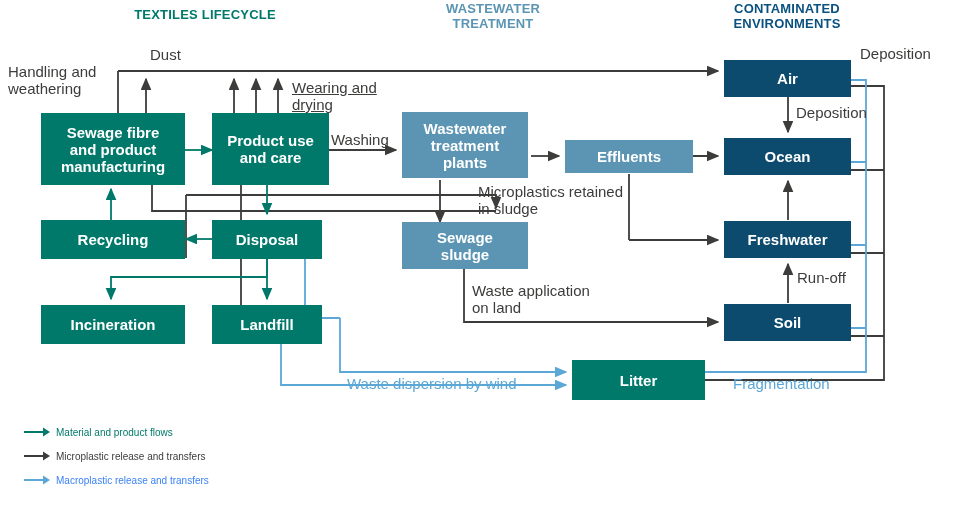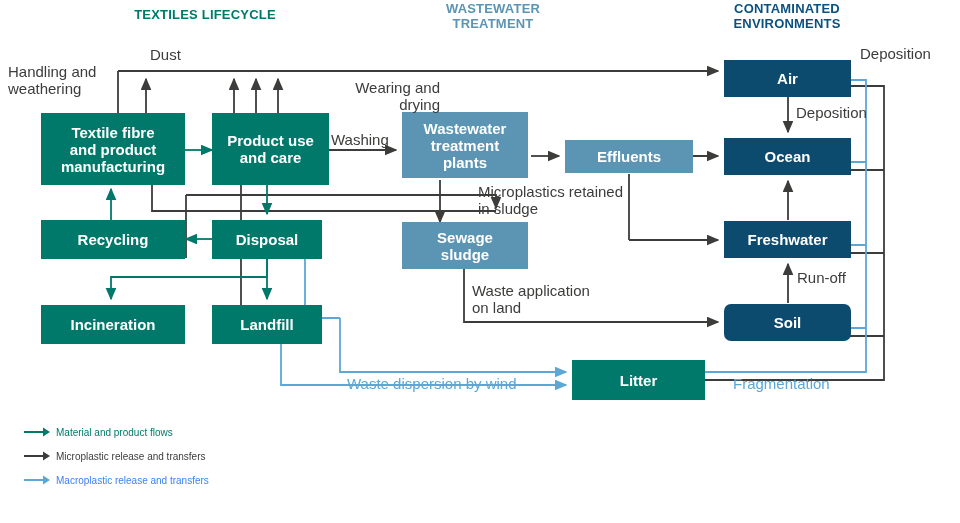--- a/index.html
+++ b/index.html
@@ -123,21 +123,21 @@
     <div>TREATMENT</div>
   </div>
 
   <div class="colhead dark" style="left:692px;top:1px;width:190px;">
     <div>CONTAMINATED</div>
     <div>ENVIRONMENTS</div>
   </div>
 
   <div class="node teal" style="left:41px;top:113px;width:144px;height:72px;">
     <div>
-      <div>Textile fibre</div>
+      <div>Sewage fibre</div>
       <div>and product</div>
       <div>manufacturing</div>
     </div>
   </div>
 
   <div class="node teal" style="left:212px;top:113px;width:117px;height:72px;">
     <div>
       <div>Product use</div>
       <div>and care</div>
     </div>
@@ -187,32 +187,32 @@
   </div>
 
   <div class="node dark" style="left:724px;top:138px;width:127px;height:37px;">
     <span>Ocean</span>
   </div>
 
   <div class="node dark" style="left:724px;top:221px;width:127px;height:37px;">
     <span>Freshwater</span>
   </div>
 
-  <div class="node dark" style="left:724px;top:304px;width:127px;height:37px;border-radius:7px;">
+  <div class="node dark" style="left:724px;top:304px;width:127px;height:37px;">
     <span>Soil</span>
   </div>
 
   <div class="lbl" style="left:150px;top:46px;">Dust</div>
 
   <div class="lbl" style="left:8px;top:63px;">
     <div>Handling and</div>
     <div>weathering</div>
   </div>
 
-  <div class="lbl" style="left:320px;top:79px;text-align:right;width:120px;">
+  <div class="lbl" style="left:292px;top:79px;text-align:left;width:120px;text-decoration:underline;">
     <div>Wearing and</div>
     <div>drying</div>
   </div>
 
   <div class="lbl" style="left:331px;top:131px;">Washing</div>
 
   <div class="lbl" style="left:478px;top:183px;">
     <div>Microplastics retained</div>
     <div>in sludge</div>
   </div>

